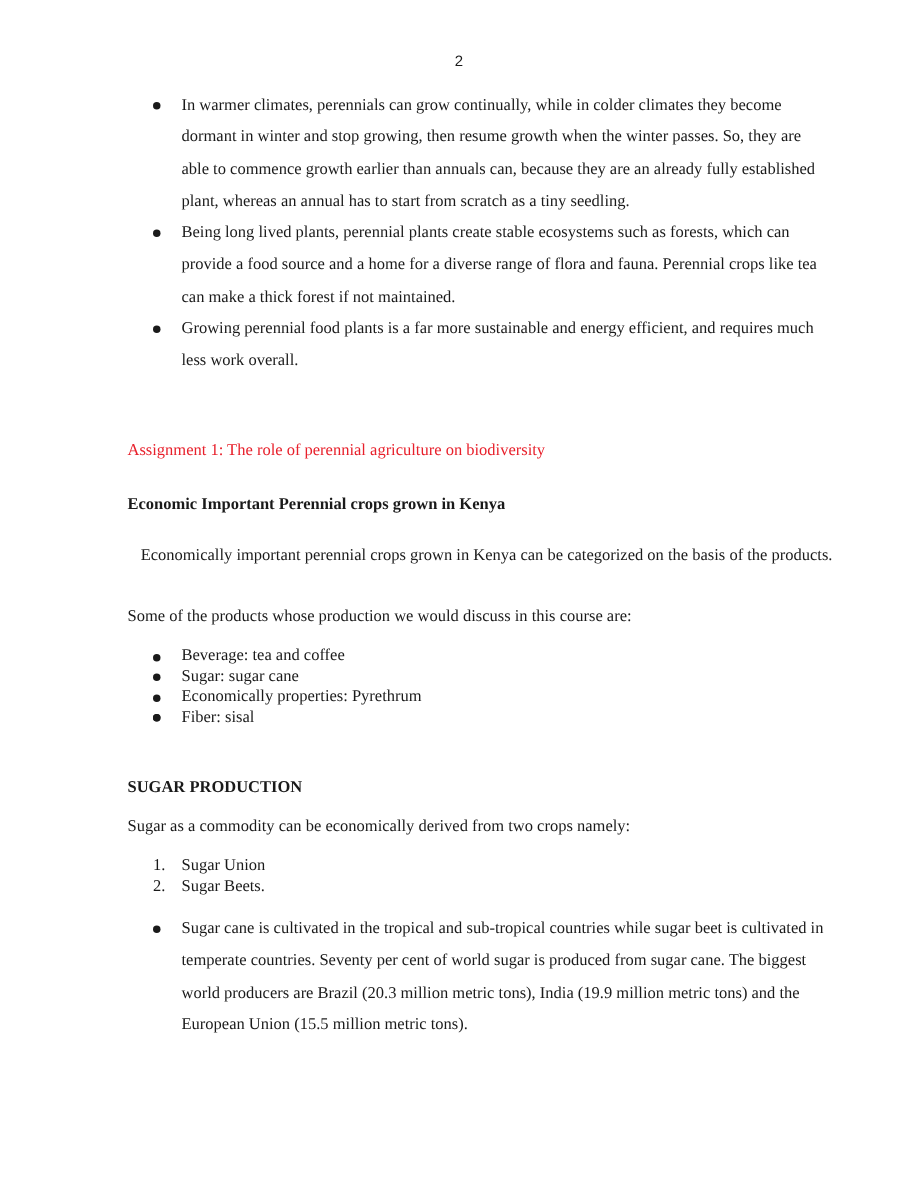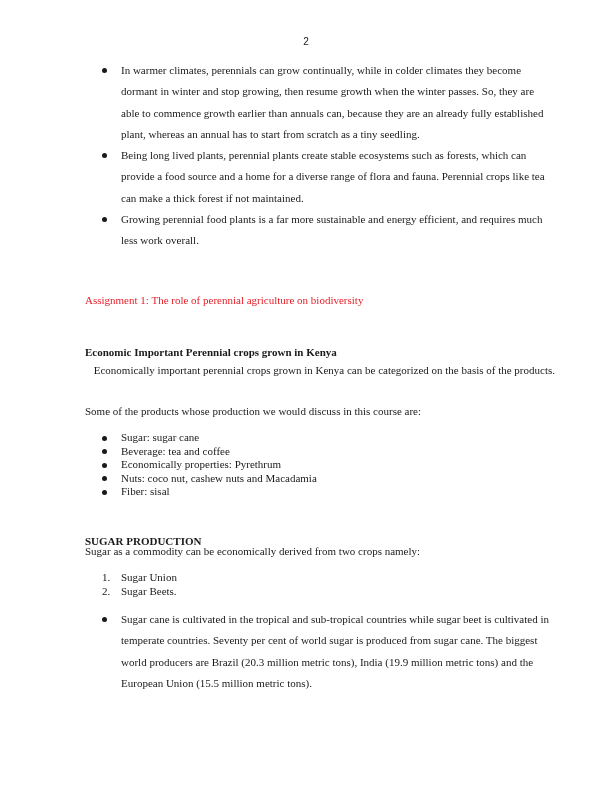--- a/index.html
+++ b/index.html
@@ -18,21 +18,21 @@
   ul.bullets li { position: relative; padding-left: 36px; }
   ul.bullets li .dot {
     position: absolute; left: 17px; width: 5px; height: 5px; border-radius: 50%;
     background: #1a1a1a;
   }
   .spaced li { line-height: 21.3px; }
   .spaced li .dot { top: 8px; }
   .tight li { line-height: 13.5px; }
   .tight li .dot { top: 4.5px; }
   .red-heading { color: #e8202b; font-weight: normal; }
-  .bold { font-weight: bold; margin-top: 16px; }
+  .bold { font-weight: bold; }
   p { margin: 0; }
   ol.numbered { list-style: none; margin: 0; padding: 0; }
   ol.numbered li { position: relative; padding-left: 36px; line-height: 13.5px; }
   ol.numbered li .num { position: absolute; left: 17px; }
 </style>
 </head>
 <body>
 
 <div class="page-number">2</div>
 
@@ -56,24 +56,24 @@
 <p class="block red-heading" style="top:294px;">Assignment 1: The role of perennial agriculture on biodiversity</p>
 
 <p class="block bold" style="top:330px;">Economic Important Perennial crops grown in Kenya</p>
 
 <p class="block" style="top:363px; line-height:15px;text-align:right;">Economically important perennial crops grown in Kenya can be categorized on the basis of the products.</p>
 
 <p class="block" style="top:405px;">Some of the products whose production we would discuss in this course are:</p>
 
 <div class="block" style="top:431px;">
   <ul class="bullets tight">
+    <li><span class="dot"></span><span>Beverage: tea and coffee</span></li>
     <li><span class="dot"></span><span>Sugar: sugar cane</span></li>
-    <li><span class="dot"></span><span>Beverage: tea and coffee</span></li>
     <li><span class="dot"></span><span>Economically properties: Pyrethrum</span></li>
-    <li><span class="dot"></span><span>Nuts: coco nut, cashew nuts and Macadamia</span></li>
+    <li><span class="dot"></span></li>
     <li><span class="dot"></span><span>Fiber: sisal</span></li>
   </ul>
 </div>
 
 <p class="block bold" style="top:519px;">SUGAR PRODUCTION</p>
 
 <p class="block" style="top:545px;">Sugar as a commodity can be economically derived from two crops namely:</p>
 
 <div class="block" style="top:571px;">
   <ol class="numbered">

